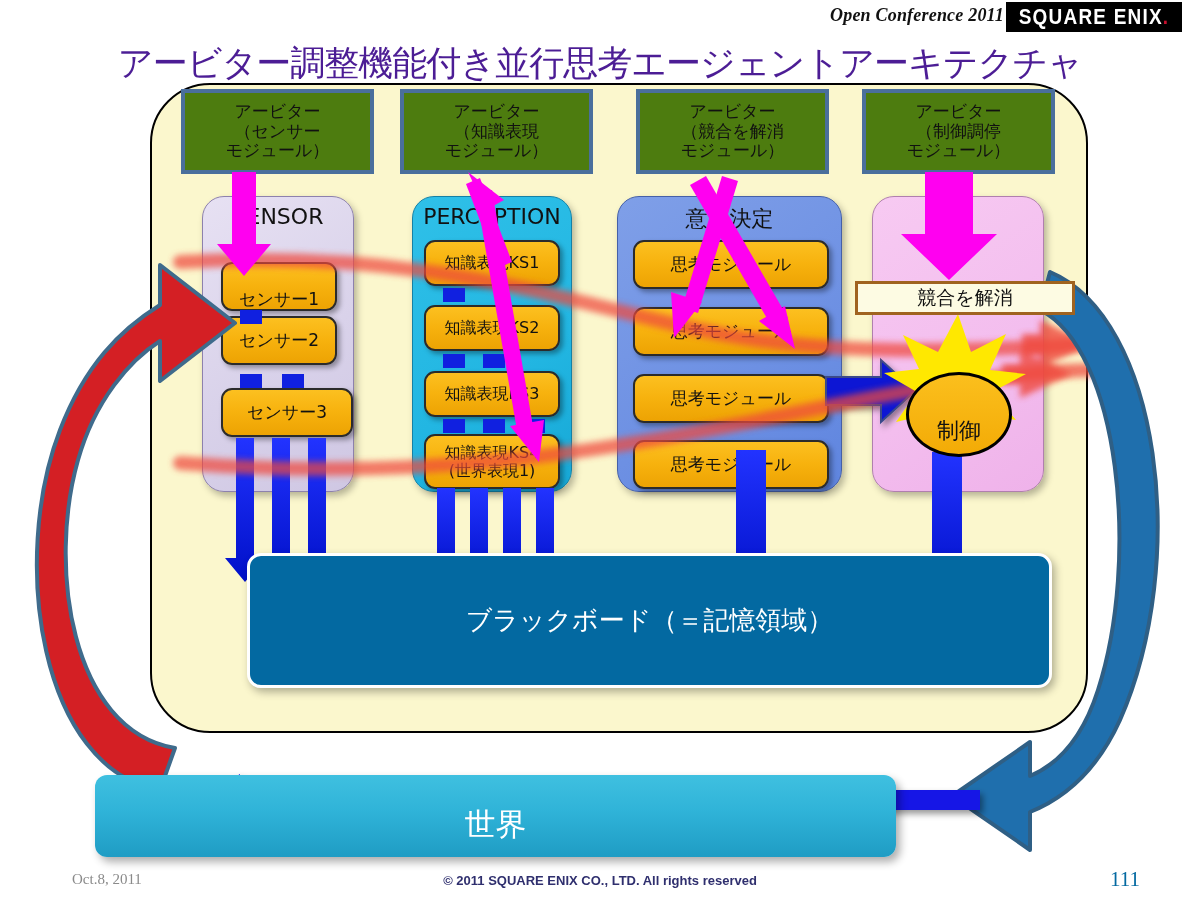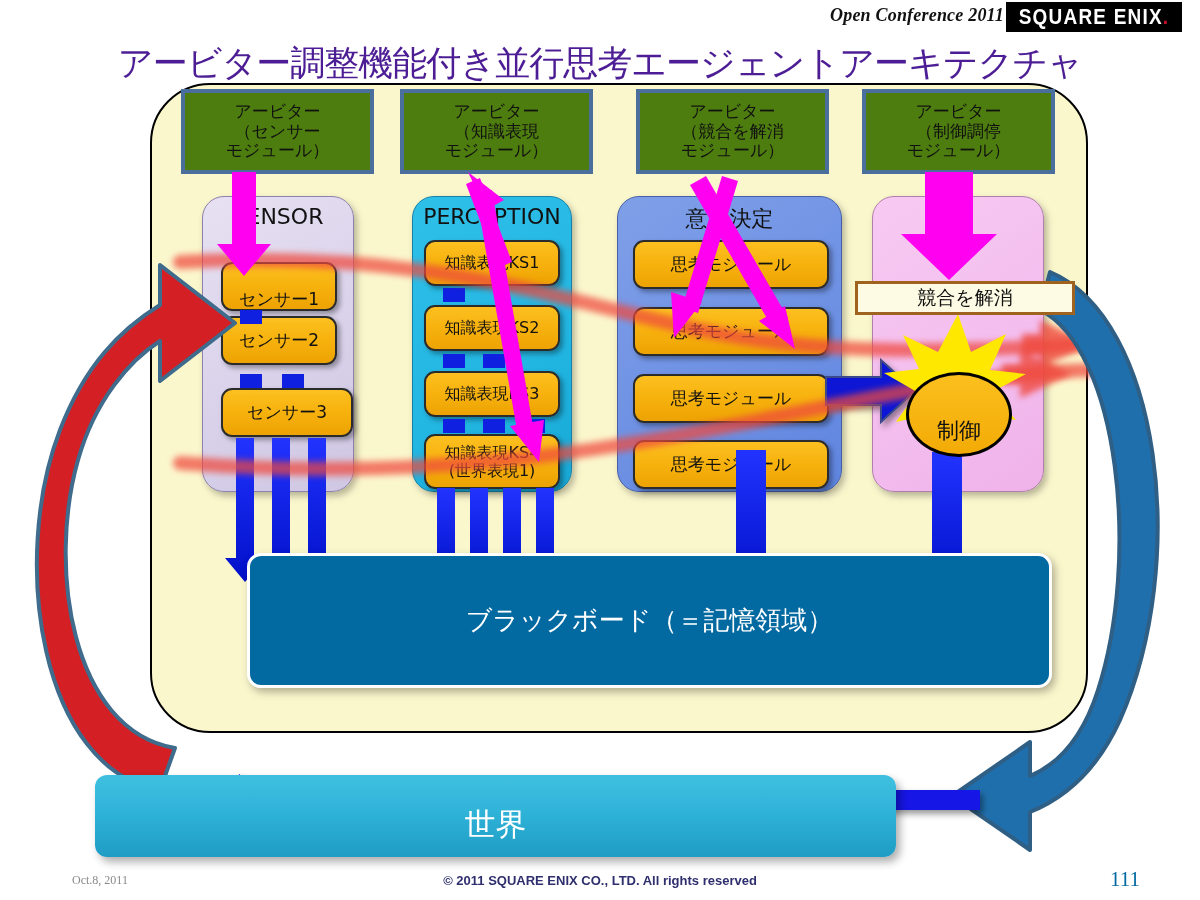--- a/index.html
+++ b/index.html
@@ -138,21 +138,21 @@
     border-radius:50%;
     background:linear-gradient(180deg,#fbbf1d 0%,#f3ab06 100%);
     border:3px solid #000;
     display:flex; align-items:flex-end; justify-content:center;
     font-size:22px; color:#111; padding-bottom:8px;
     font-family:Liberation Mono, monospace;
   }
 
   
   .footer-date{
-    position:absolute; left:72px; bottom:12px; font-size:12px; color:#8a8a8a;
+    position:absolute; left:72px; bottom:12px; font-size:15px; color:#8a8a8a;
     font-family:"Liberation Serif","DejaVu Serif",serif;
   }
   .footer-copy{
     position:absolute; left:0; right:0; bottom:12px; text-align:center;
     font-size:13px; color:#2f2f6e; font-weight:bold;
     font-family:"Liberation Sans",sans-serif;
   }
   .footer-page{
     position:absolute; right:60px; bottom:8px; font-size:21px; color:#0369a1;
     font-family:"Liberation Serif","DejaVu Serif",serif;

